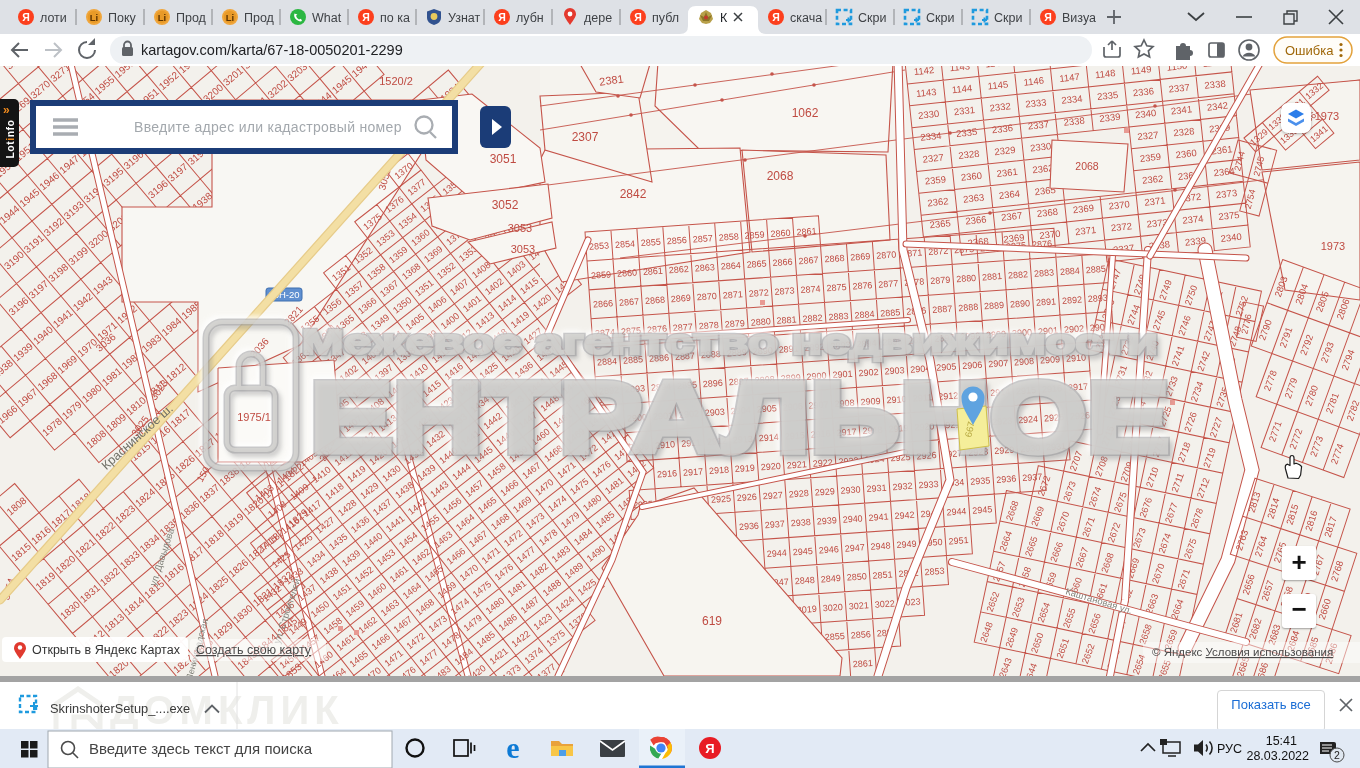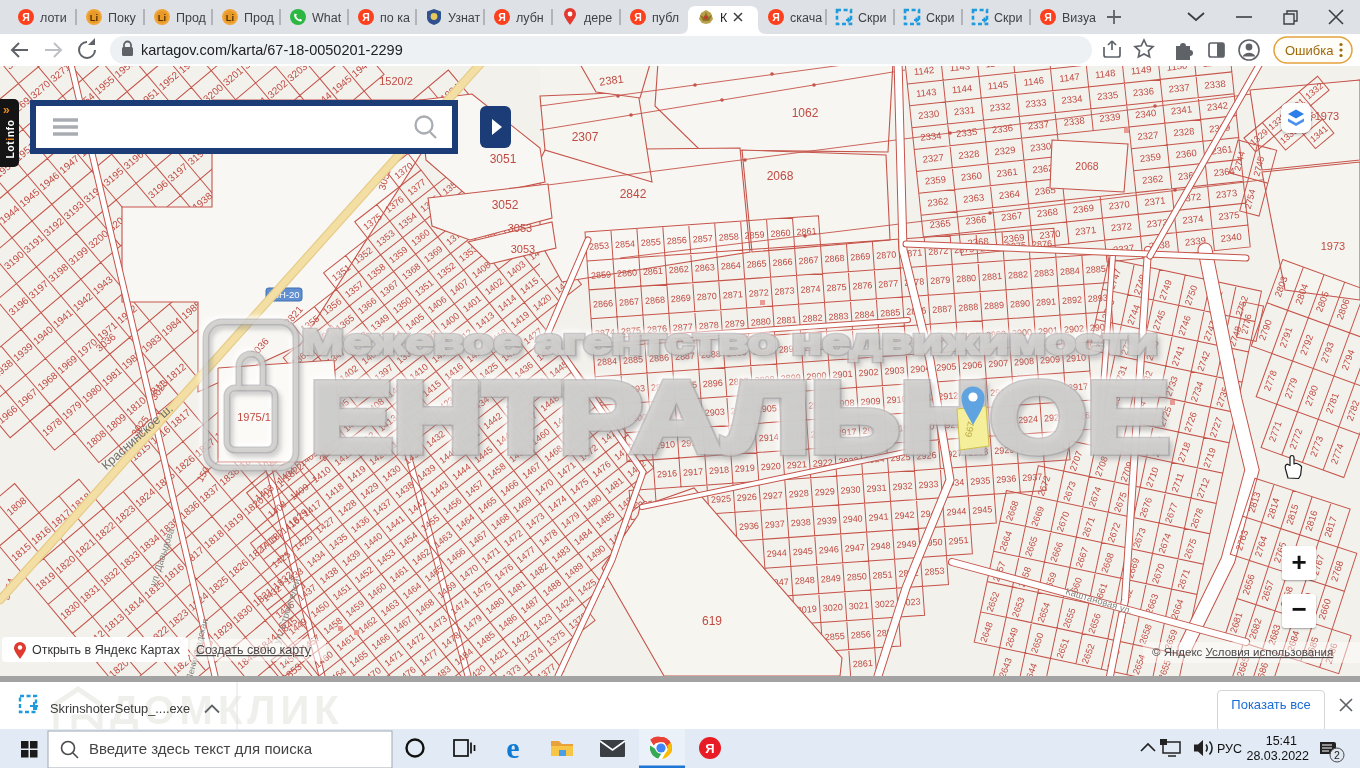--- a/index.html
+++ b/index.html
@@ -1183,20 +1183,21 @@
 </div>
 <div style="position:absolute;left:30px;top:100px;width:428px;height:54px;background:#1b3c77;border:none">
  <div style="position:absolute;left:6px;top:6px;right:6px;bottom:6px;background:#fff"></div>
  <svg width="428" height="54" style="position:absolute;left:0;top:0">
   <g stroke="#a9adb2" stroke-width="3.6">
           <path d="M23 20 h25 M23 27 h25 M23 34 h25"></path>
         </g>
   <circle cx="394" cy="25" r="8.5" fill="none" stroke="#a9adb2" stroke-width="2.3"></circle>
         <path d="M400 32 l6 6" stroke="#a9adb2" stroke-width="2.3"></path>
  </svg>
+ <div style="position:absolute;left:104px;top:19px;font-size:14px;color:#a3a8ad;letter-spacing:0.3px">Введите адрес или кадастровый номер</div>
 </div>
 <div style="position:absolute;left:480px;top:106px;width:31px;height:42px;background:#1b3c77;border-radius:6px">
  <svg width="31" height="42">
         <path d="M12 13 l10 8 -10 8 z" fill="#fff"></path>
       </svg>
 </div>
 <div style="position:absolute;left:1281px;top:103px;width:30px;height:30px;background:#fff;border-radius:7px;box-shadow:0 1px 3px rgba(0,0,0,.3)">
  <svg width="30" height="30">
         <g fill="#2b7de9">
           <path d="M15 6.5 l8 4.5 -8 4.5 -8 -4.5 z"></path>

